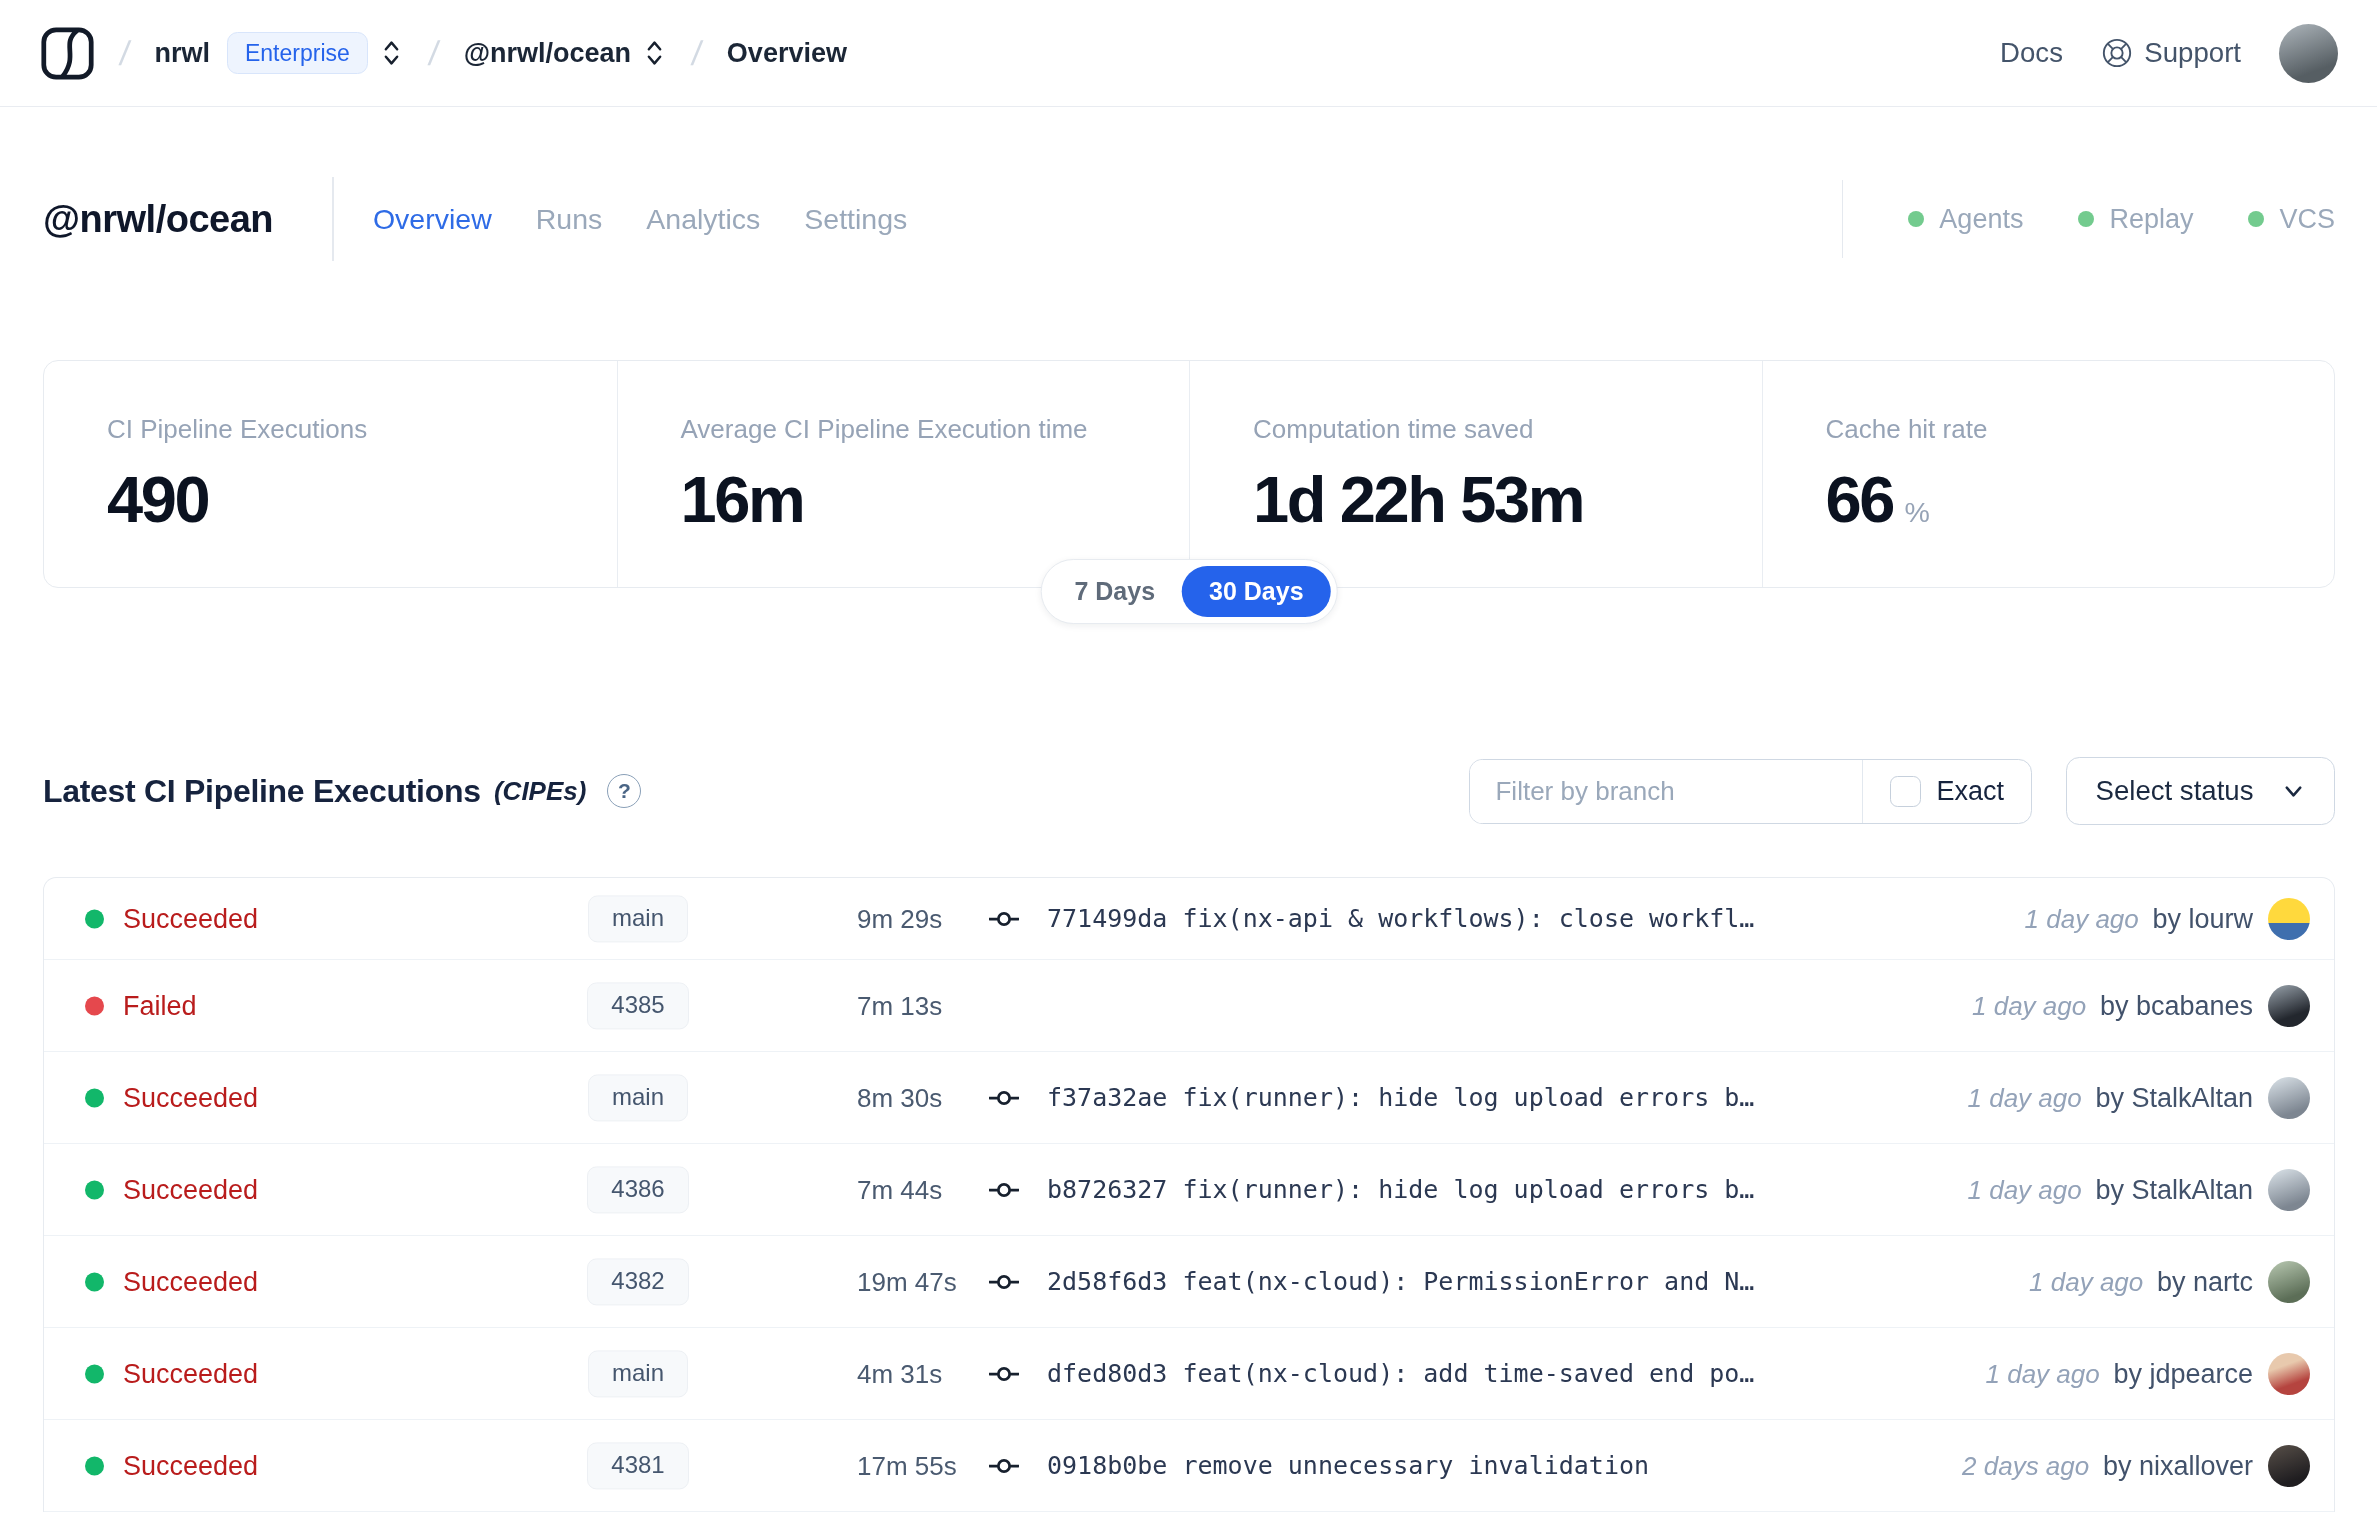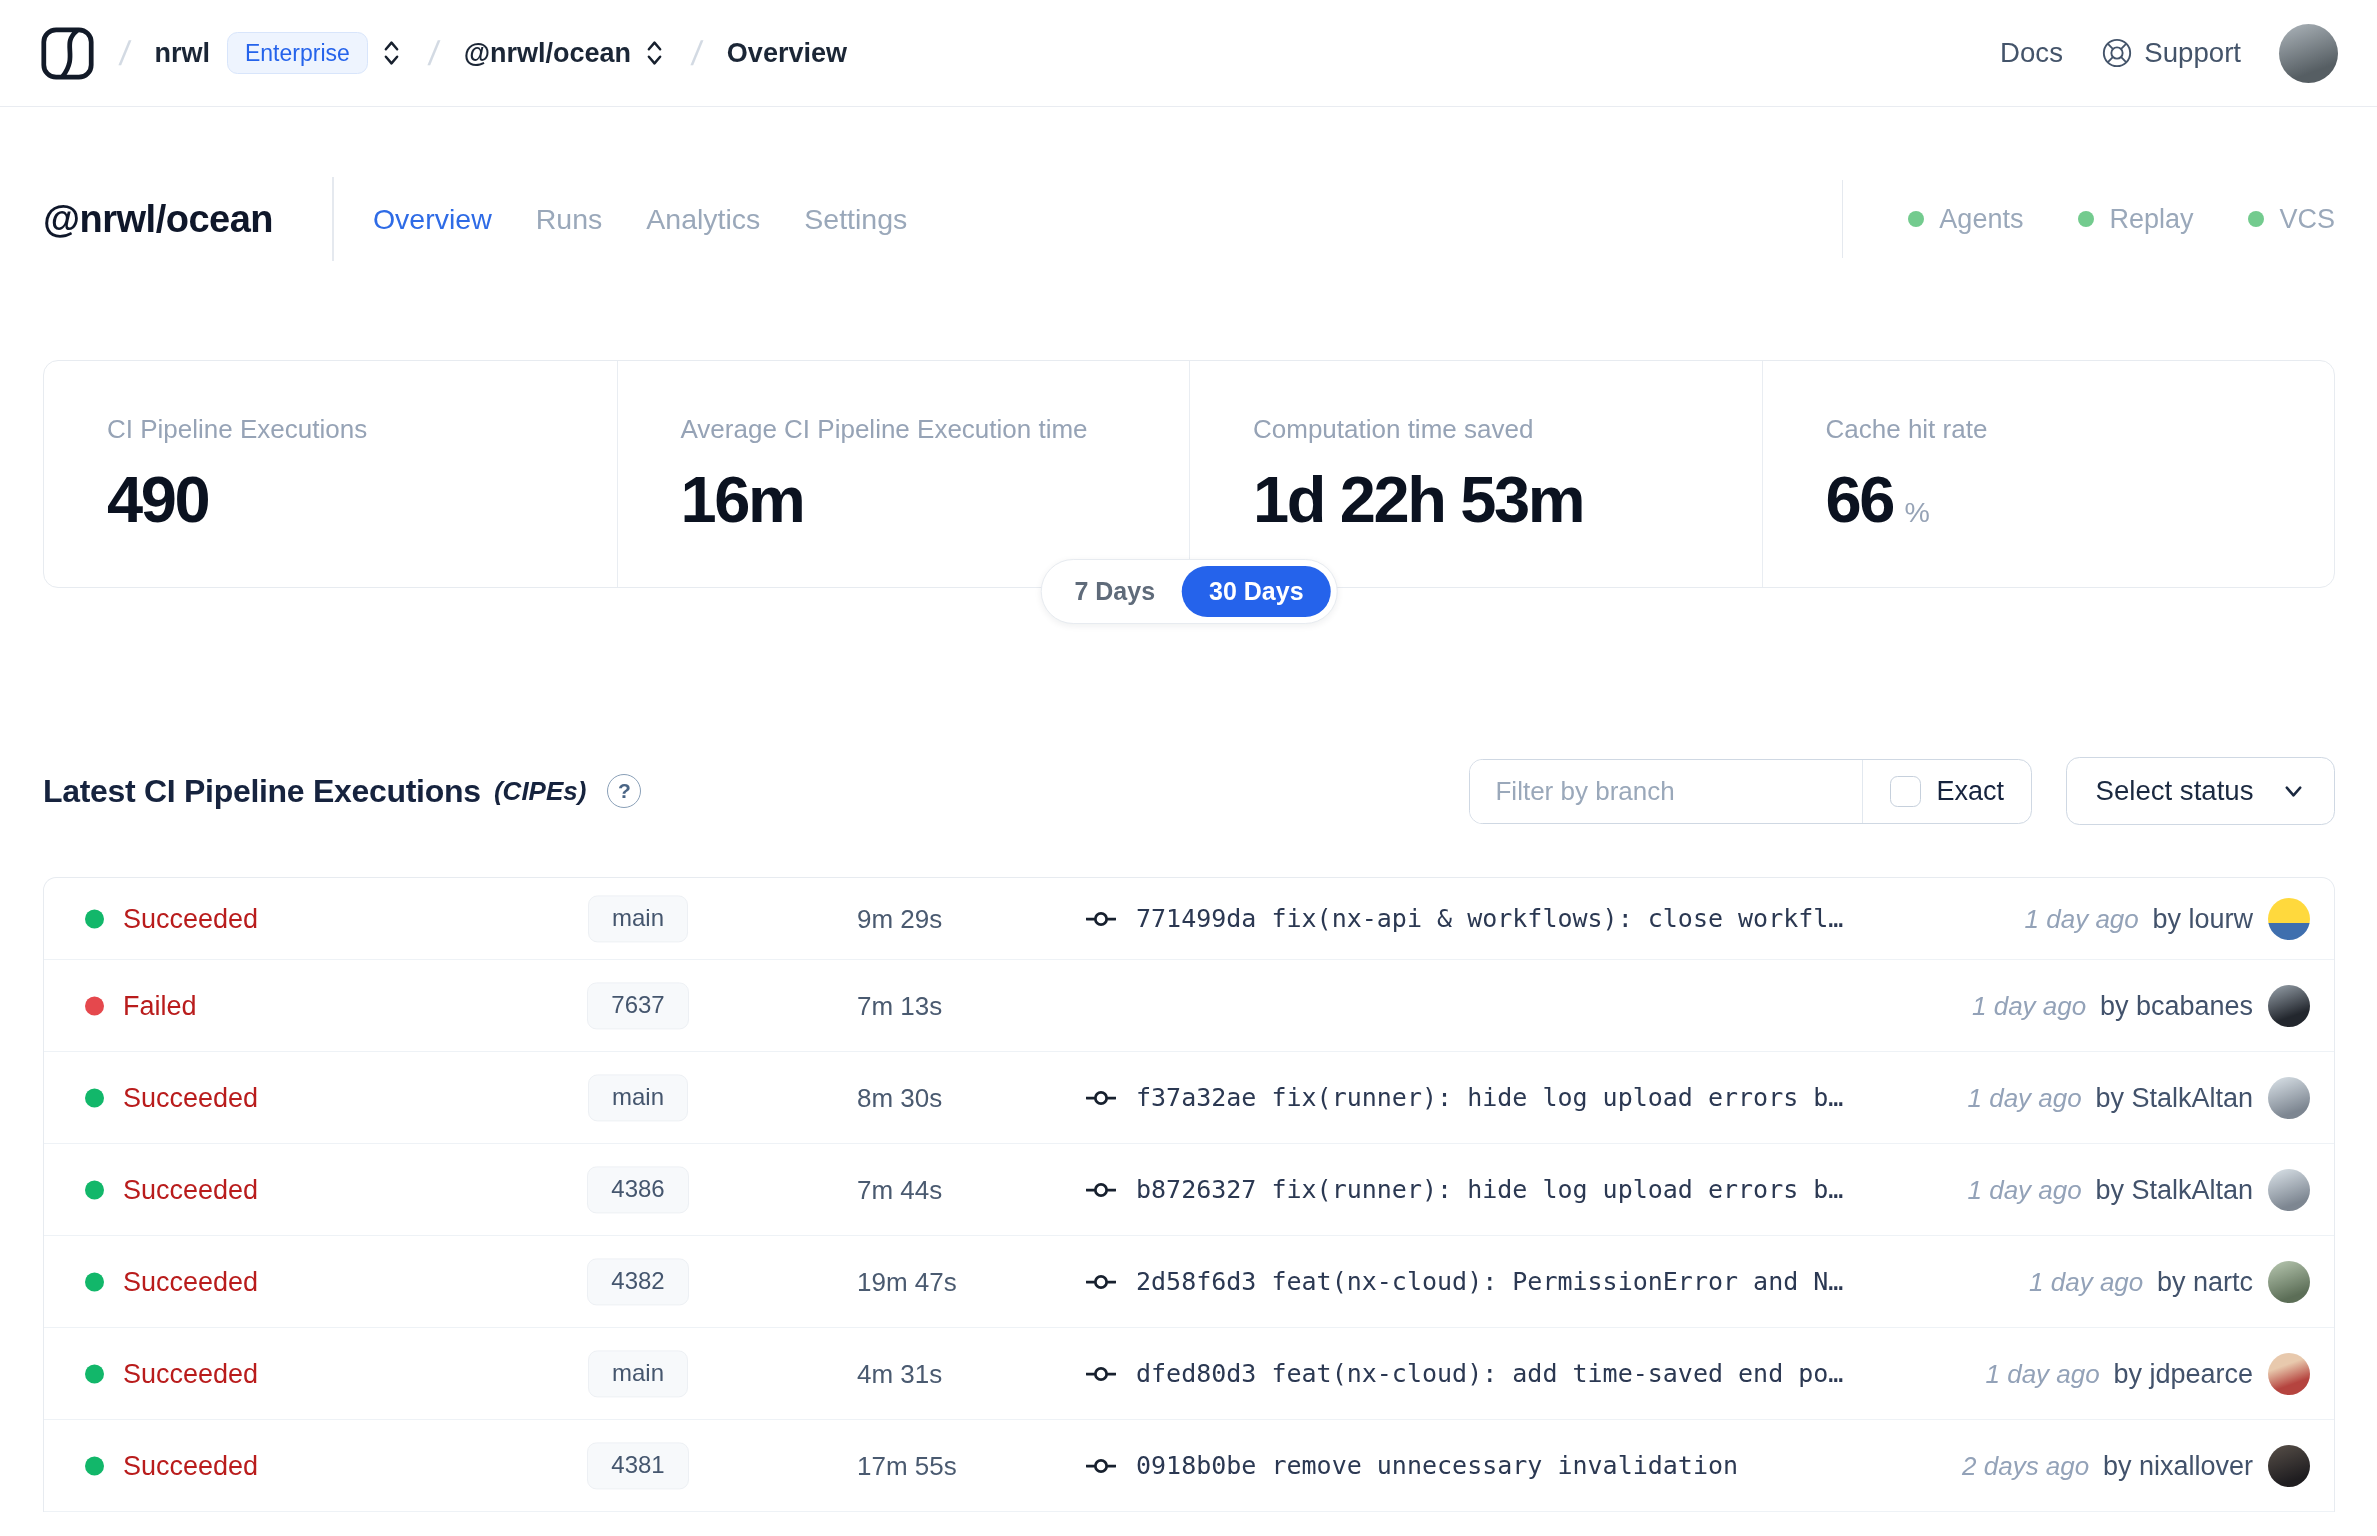--- a/index.html
+++ b/index.html
@@ -83,21 +83,21 @@
   .row { position:relative; height:92px; border-bottom:1.9px solid #eef2f6; cursor:pointer; }
   .row:first-child { height:82px; }
   .row > * , .row .commit { position:absolute; top:50%; transform:translateY(-50%); }
   .rdot { left:41px; width:19px; height:19px; border-radius:50%; background:#12b76a; }
   .row[data-status="red"] .rdot { background:#e5484d; }
   .rstatus { left:79px; font-size:27px; font-weight:500; color:#b91c1c; }
   .rbranch { left:499px; width:190px; display:flex; justify-content:center; }
   .chip { background:#f7f9fb; border:1.9px solid #edf0f4; border-radius:9.5px; padding:8.6px 23px;
     font-size:24px; color:#45566e; }
   .rduration { left:813px; font-size:26px; color:#4a5a70; }
-  .commit { left:1042px; display:flex; align-items:center; gap:20px;justify-content:center; }
+  .commit { left:945px; display:flex; align-items:center; gap:28px;justify-content:center; }
   .commit-icon { width:30px; height:30px; flex:none; }
   .commit-icon circle, .commit-icon line { fill:none; stroke:#17202e; stroke-width:2.2; stroke-linecap:round; }
   .commit-text { font-family:"DejaVu Sans Mono", monospace; font-size:25px; color:#2b3852; white-space:nowrap; }
   .rmeta { right:81px; white-space:nowrap; }
   .rtime { font-size:26px; font-style:italic; color:#93a2b8; }
   .rauthor { font-size:27px; color:#42526b; margin-left:9.5px; }
   .ravatar { right:24px; width:42px; height:42px; border-radius:50%; }
   .row:nth-child(1) .ravatar { background:linear-gradient(180deg,#ffd93d 60%,#3f6fae 60%); }
   .row:nth-child(2) .ravatar { background:linear-gradient(160deg,#9aa4ad,#23272e 70%); }
   .row:nth-child(3) .ravatar, .row:nth-child(4) .ravatar { background:linear-gradient(160deg,#dce4ea,#7d8691 78%); }
@@ -248,21 +248,21 @@
       <span class="rtime">1 day ago</span>
       <span class="rauthor">by lourw</span>
     </span>
     <span class="ravatar"></span>
   </div>
 
   <div class="row" data-status="red">
     <span class="rdot"></span>
     <span class="rstatus">Failed</span>
     <span class="rbranch">
-        <span class="chip">7637</span>
+        <span class="chip">4385</span>
       </span>
     <span class="rduration">7m 13s</span>
     <span class="rmeta">
       <span class="rtime">1 day ago</span>
       <span class="rauthor">by bcabanes</span>
     </span>
     <span class="ravatar"></span>
   </div>
 
   <div class="row" data-status="green">

